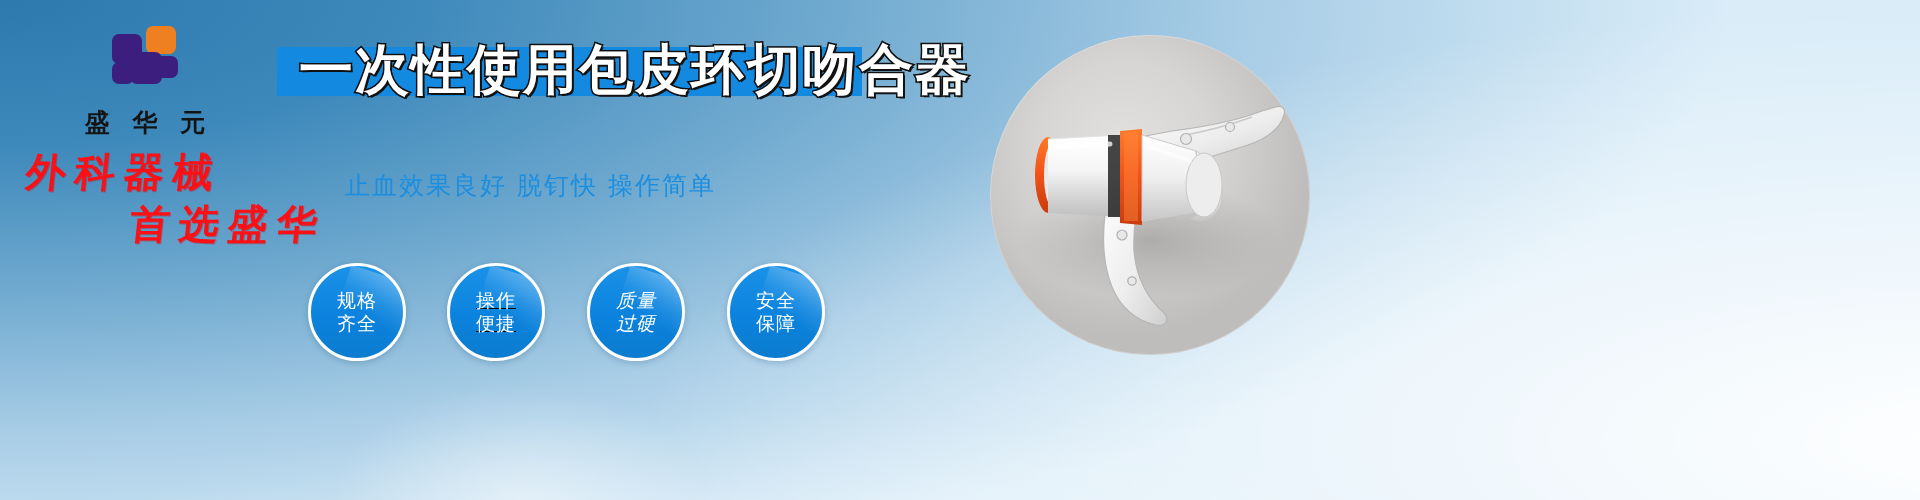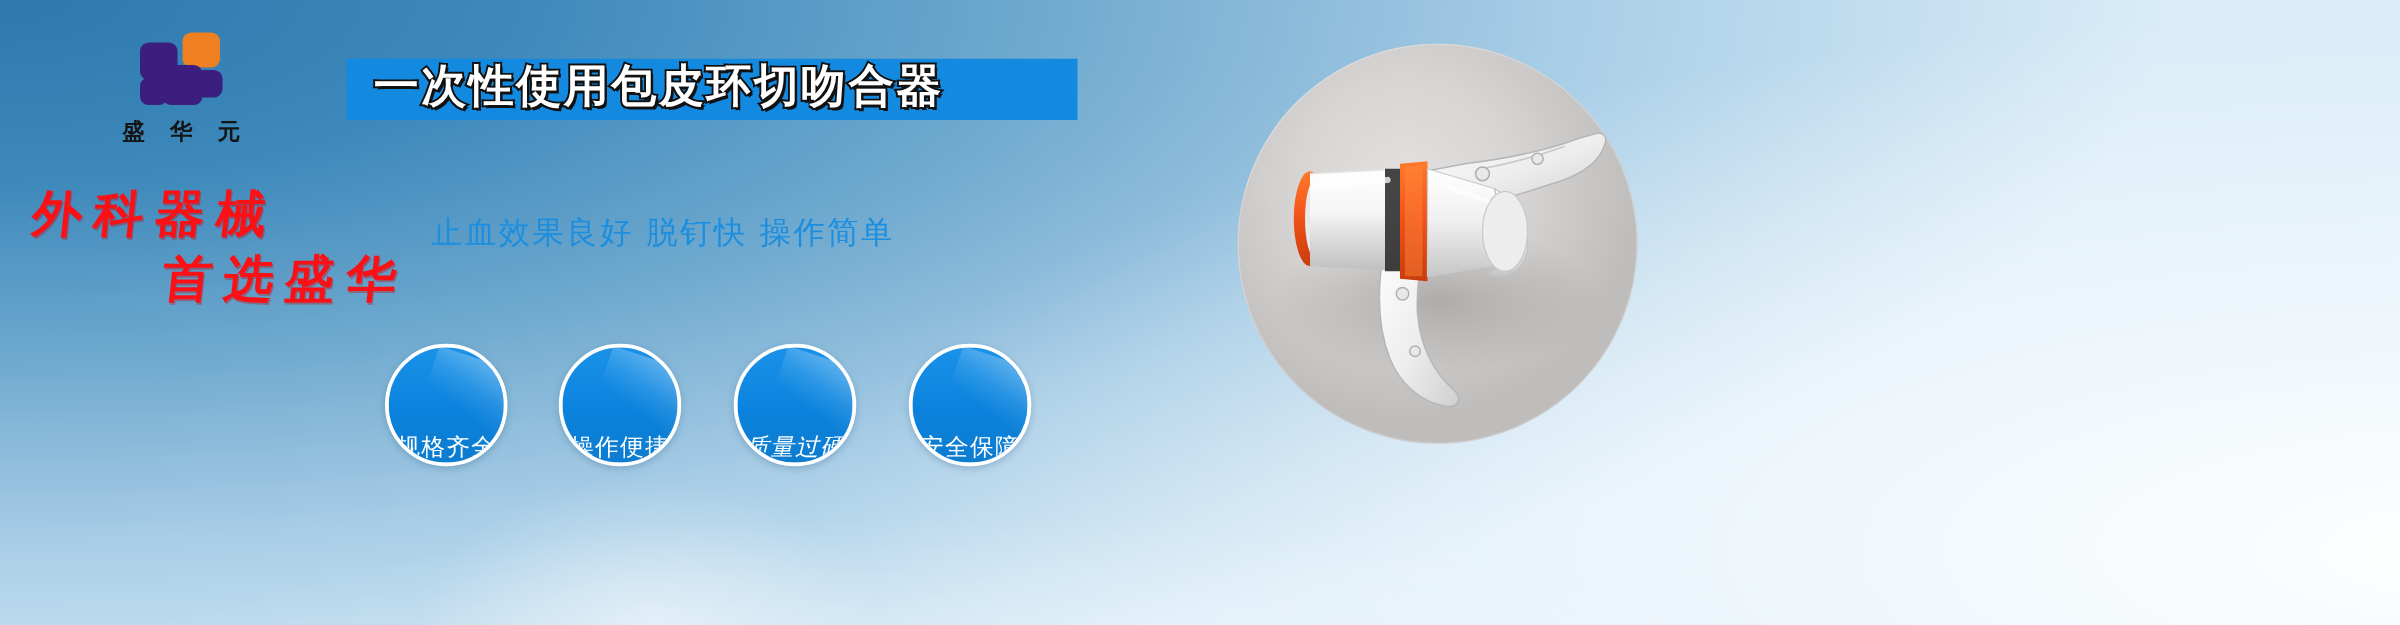--- a/index.html
+++ b/index.html
@@ -31,22 +31,22 @@
   
   .logo{position:absolute;left:60px;top:26px;width:170px;height:96px;}
   .logo-mark{position:relative;width:66px;height:58px;margin:0 auto;}
   .lm{position:absolute;border-radius:7px;}
   .lm-a{left:0;top:8px;width:30px;height:30px;background:#3b1e7e;}
   .lm-b{left:34px;top:0px;width:30px;height:28px;background:#ef8021;}
   .lm-c{left:18px;top:26px;width:32px;height:32px;background:#3b1e7e;border-radius:7px;}
   .lm-d{left:0px;top:36px;width:22px;height:22px;background:#3b1e7e;}
   .lm-e{left:44px;top:30px;width:22px;height:22px;background:#3b1e7e;}
   .logo-word{
-    margin-top:9px;text-align:center;color:#141414;
-    font-size:18px;font-weight:bold;letter-spacing:7px;
+    margin-top:22px;text-align:center;color:#141414;
+    font-size:25px;font-weight:bold;letter-spacing:7px;
     font-family:"DejaVu Sans","Liberation Sans",sans-serif;
     text-indent:7px;
   }
 
   
   .callig{position:absolute;left:18px;top:148px;width:330px;height:120px;}
   .callig span{
     display:block;color:#fb1016;font-weight:bold;
     font-size:40px;line-height:48px;letter-spacing:9px;
     font-family:"DejaVu Serif","Liberation Serif",serif;
@@ -56,61 +56,61 @@
   .callig .l1{padding-left:8px;}
   .callig .l2{padding-left:112px;margin-top:4px;}
 
   
   .titlebar{
     position:absolute;left:277px;top:47px;width:585px;height:49px;
     background:#1489e0;
   }
   .titlebar .txt{
     position:absolute;left:22px;top:-4px;
-    font-size:36px;line-height:54px;font-weight:bold;letter-spacing:2px;
+    font-size:54px;line-height:54px;font-weight:bold;letter-spacing:2px;
     color:#ffffff;white-space:nowrap;
     font-family:"DejaVu Sans","Liberation Sans",sans-serif;
     -webkit-text-stroke:3px #111111;
     paint-order:stroke fill;
     text-shadow:
       2px 2px 0 #111, -1px -1px 0 #111, 1px -1px 0 #111, -1px 1px 0 #111;
   }
 
   
   .subtitle{
     position:absolute;left:345px;top:166px;
     font-size:25px;line-height:40px;letter-spacing:2px;
     color:#1b8ee0;white-space:nowrap;font-weight:normal;
     font-family:"DejaVu Sans","Liberation Sans",sans-serif;
   }
 
   
   .circles{position:absolute;left:308px;top:263px;height:100px;}
   .circle{
-    position:absolute;top:12px;width:98px;height:98px;border-radius:50%;
+    position:absolute;top:0;width:98px;height:98px;border-radius:50%;
     background:linear-gradient(180deg,#1b92e8 0%,#0b82dd 55%,#0c7ccf 100%);
     border:3px solid #ffffff;
     box-shadow:0 2px 6px rgba(20,70,110,.25);
     box-sizing:border-box;
-    display:flex;align-items:flex-end;justify-content:center;
+    display:flex;flex-direction:column;align-items:center;justify-content:center;
     overflow:hidden;
   }
   .circle .cl{
     color:#ffffff;font-size:19px;line-height:23px;letter-spacing:1px;
     font-family:"DejaVu Sans","Liberation Sans",sans-serif;
     position:relative;z-index:2;
   }
   .circle .gloss{
     position:absolute;right:-6px;top:8px;width:70px;height:70px;
     background:linear-gradient(200deg, rgba(255,255,255,0.38) 0%, rgba(255,255,255,0.10) 38%, rgba(255,255,255,0) 60%);
     transform:rotate(18deg);
     z-index:1;pointer-events:none;
   }
   .c0{left:0px;}
-  .c1{left:139px;}
+  .c1{left:139px;text-decoration:underline;}
   .c2{left:279px;font-style:italic;}
   .c3{left:419px;}
 
   
   .product{
     position:absolute;left:990px;top:35px;width:320px;height:320px;border-radius:50%;
     background:radial-gradient(58% 58% at 42% 36%, #e3e1e0 0%, #d7d5d4 48%, #c9c7c6 78%, #bfbdbc 100%);
     overflow:hidden;
     box-shadow:0 0 0 1px rgba(255,255,255,.25) inset;
   }

